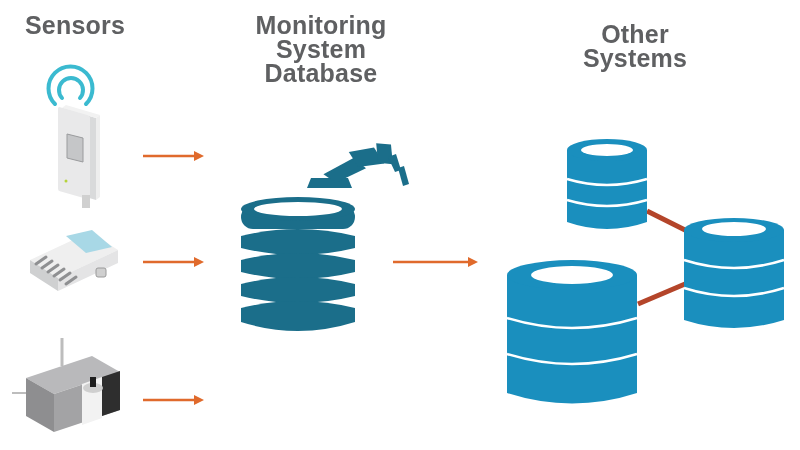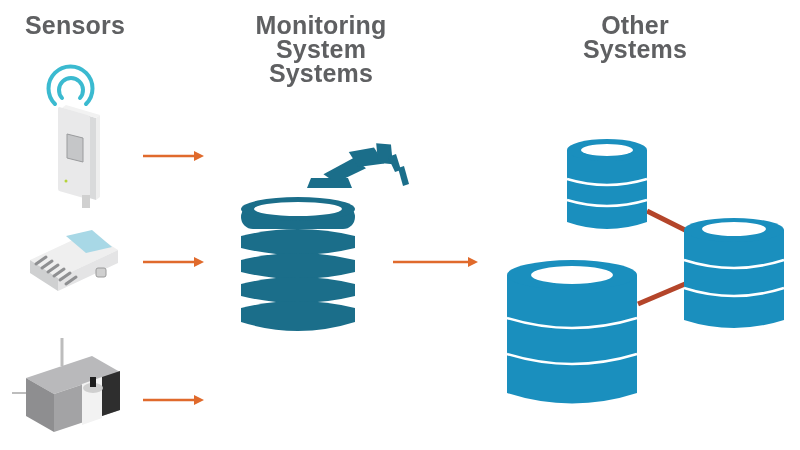--- a/index.html
+++ b/index.html
@@ -2,30 +2,30 @@
 <html><head>
 <meta charset="utf-8">
 <style>
   html, body { margin: 0; padding: 0; background: #ffffff; }
   body { width: 800px; height: 450px; position: relative; overflow: hidden;
          font-family: "Liberation Sans", sans-serif; }
   .heading { position: absolute; color: #5f6062; font-weight: bold; font-size: 25px;
              text-align: center; line-height: 24px; letter-spacing: 0.2px; }
   #h-sensors { left: 20px; top: 13px; width: 110px; }
   #h-monitor { left: 226px; top: 13px; width: 190px; }
-  #h-other { left: 550px; top: 13px; width: 170px; }
+  #h-other { left: 550px; top: 22px; width: 170px; }
   svg.art { position: absolute; left: 0; top: 0; }
 </style>
 </head>
 <body>
 
 <div class="heading" id="h-sensors">Sensors</div>
 <div class="heading" id="h-monitor">
   <div>Monitoring System</div>
-  <div>Systems</div>
+  <div>Database</div>
 </div>
 <div class="heading" id="h-other">Other Systems</div>
 
 <svg class="art" width="800" height="450" viewBox="0 0 800 450">
   <defs>
     <marker id="arrowhead" markerWidth="10" markerHeight="10" refX="2" refY="5" orient="auto" markerUnits="userSpaceOnUse">
       <path d="M0,0 L10,5 L0,10 z" fill="#e06a2c"></path>
     </marker>
   </defs>
 

